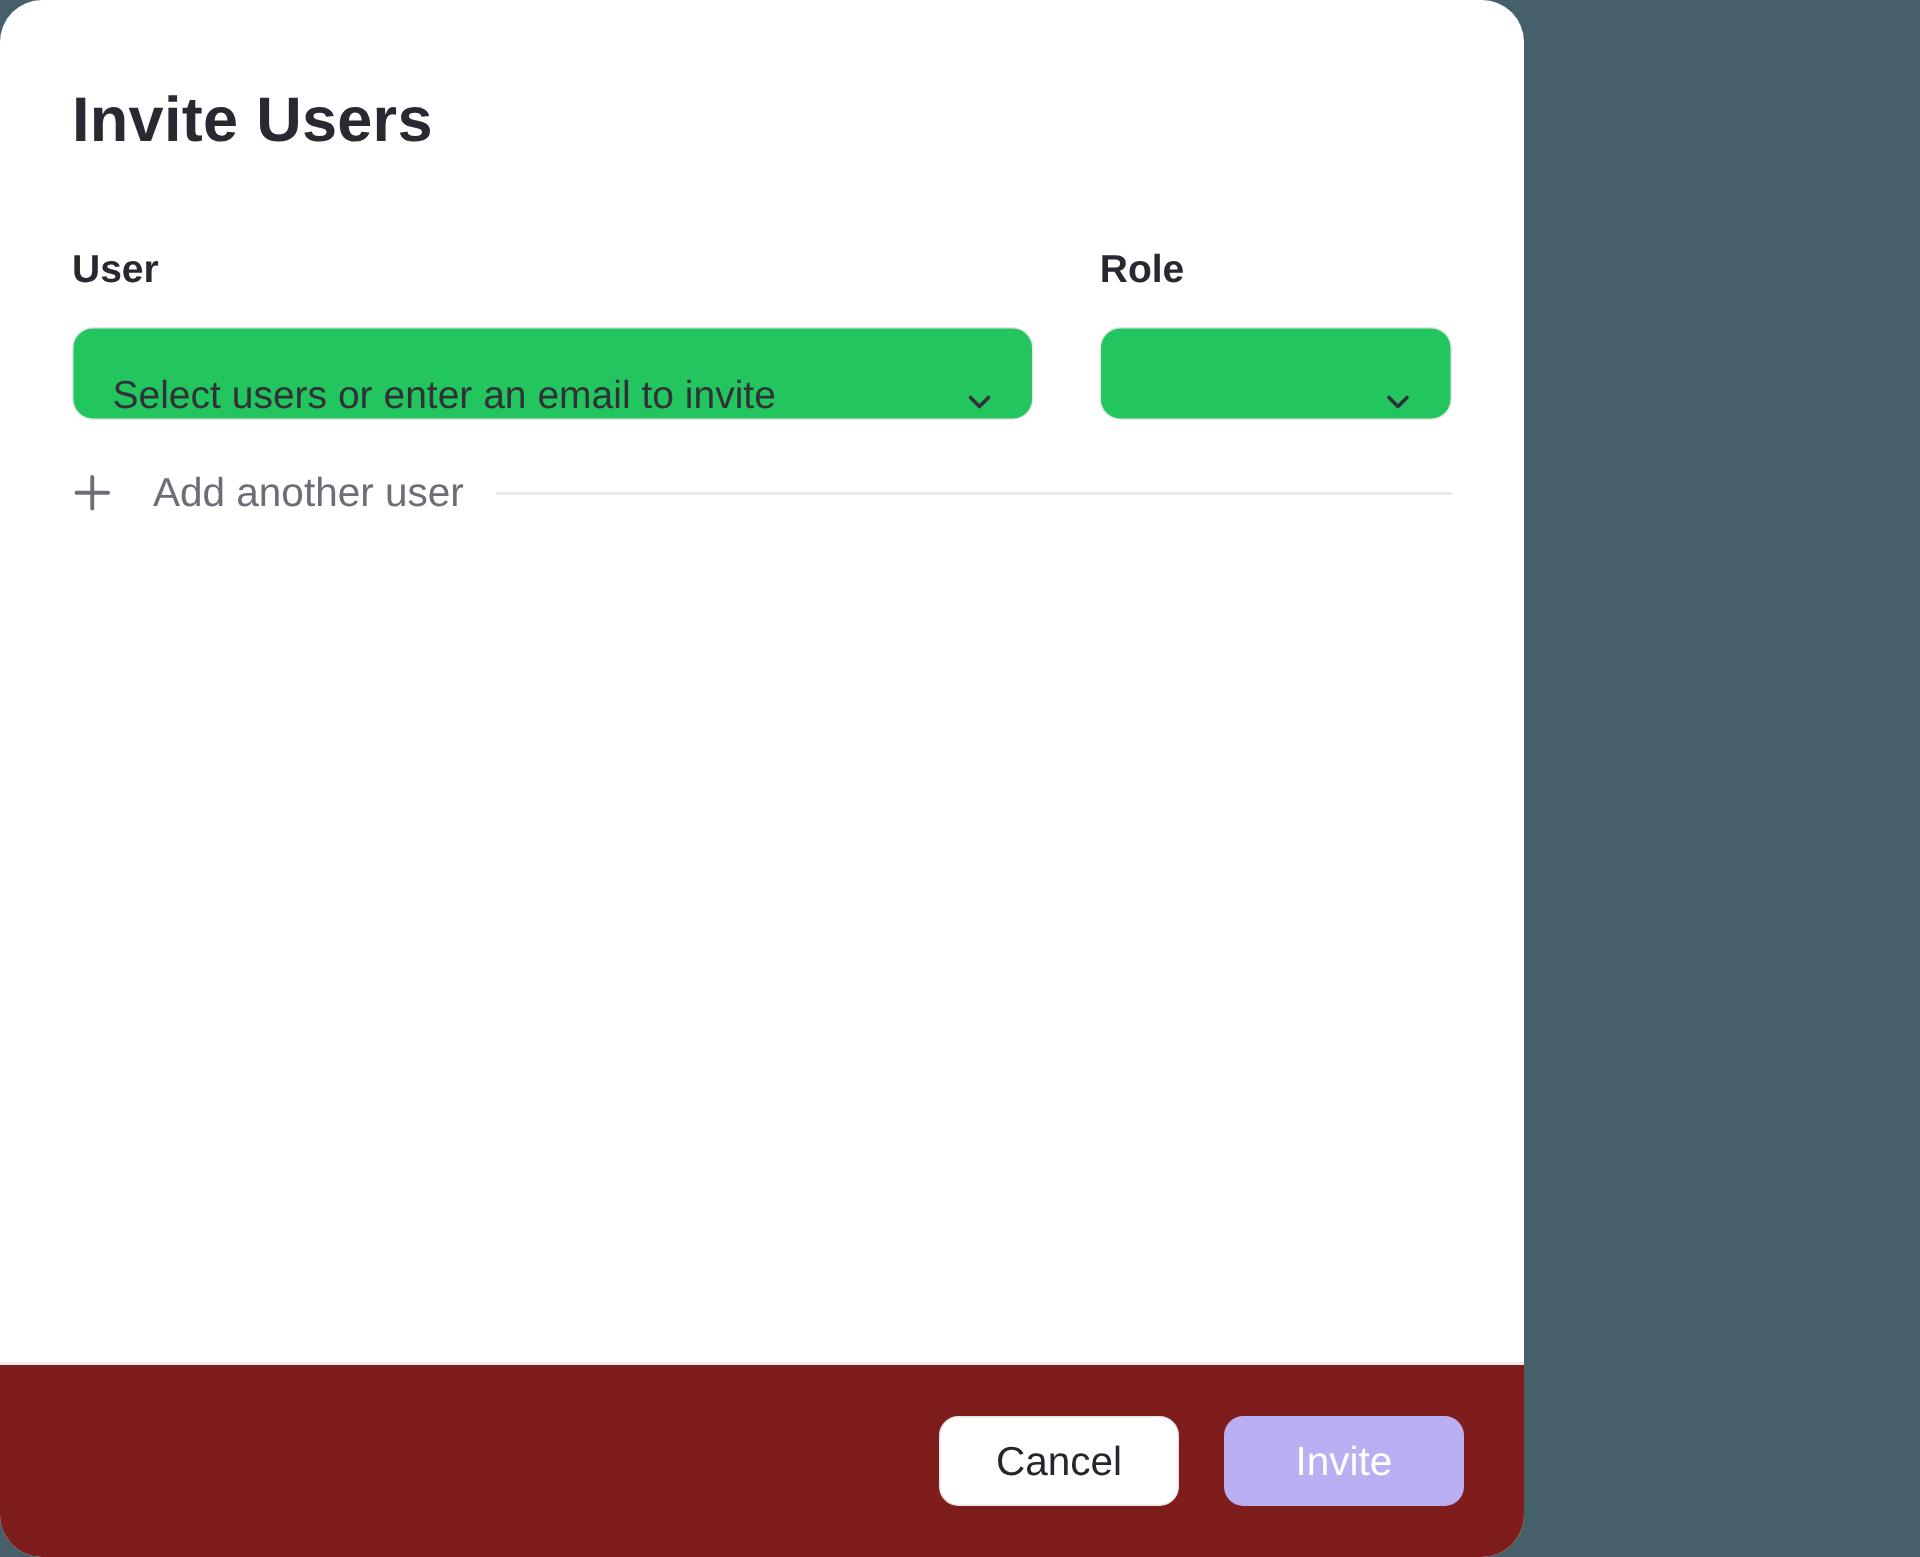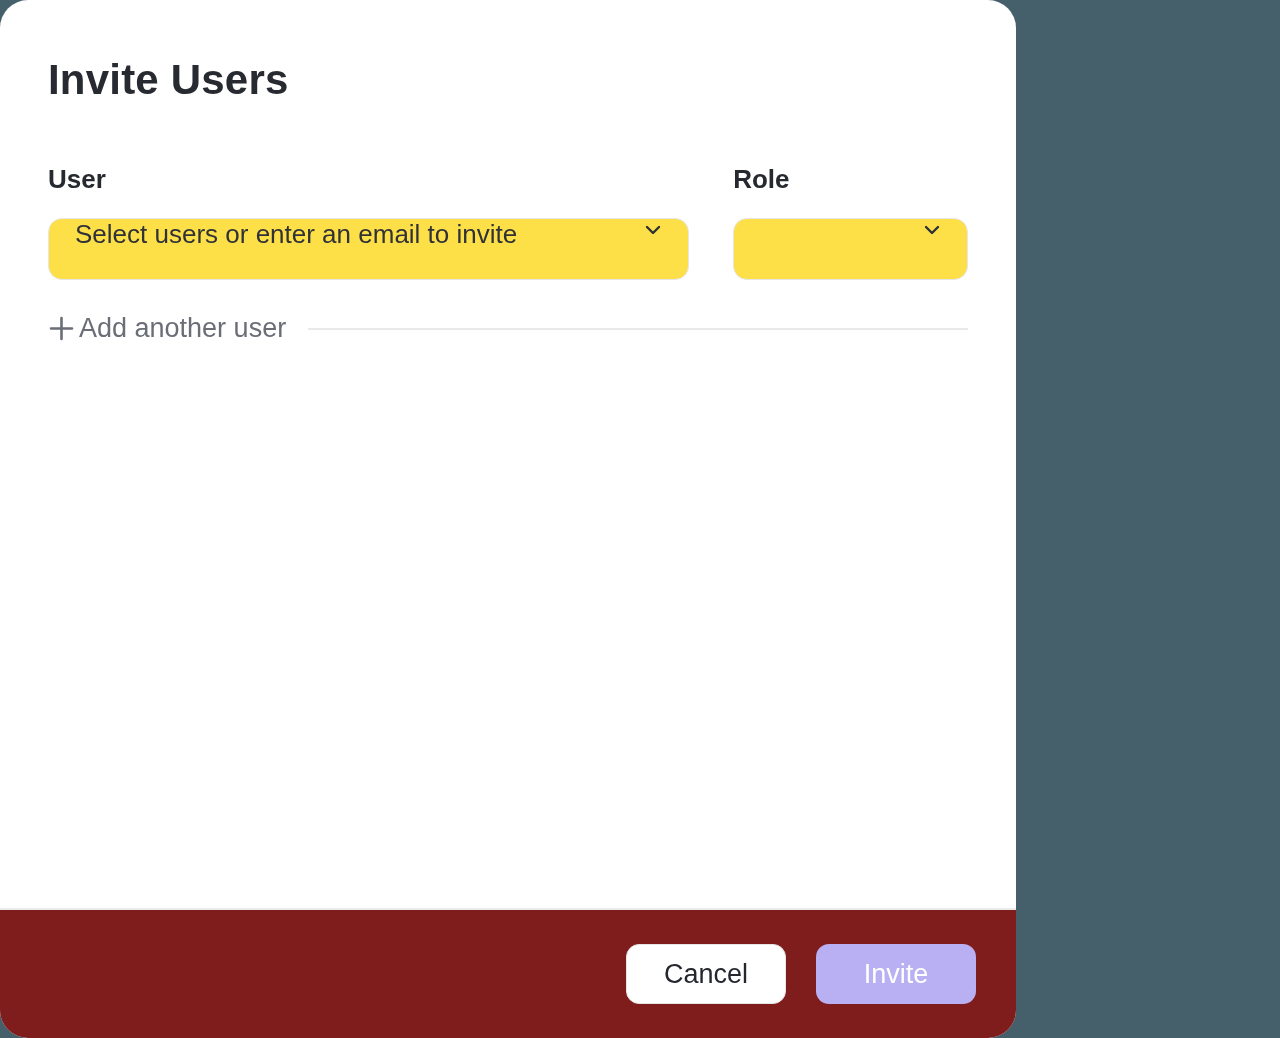--- a/index.html
+++ b/index.html
@@ -35,45 +35,45 @@
   .field-user { width: 759px; }
   .field-role { width: 278px; }
   .field-label {
     font-size: 26px;
     font-weight: 700;
     color: #26292f;
     margin-bottom: 23px;
   }
   .select-box {
     height: 62px;
-    background: #fde047;
+    background: #22c55e;
     border: 1px solid #e6e6e9;
     border-radius: 14px;
     display: flex;
-    align-items: flex-start;
+    align-items: flex-end;
     justify-content: space-between;
     padding: 0 24px 0 26px;
     cursor: pointer;
   }
   .select-text {
     font-size: 26px;
     color: #303238;
     white-space: nowrap;
     overflow: hidden;
   }
   .chevron { flex: 0 0 auto; display: block; }
   .add-user-row {
     display: flex;
     align-items: center;
     margin-top: 33px;
   }
   .add-user-btn {
     display: flex;
     align-items: center;
-    gap: 4px;
+    gap: 27px;
     background: none;
     border: none;
     cursor: pointer;
     padding: 0;
     text-align: right;
   }
   .add-user-label {
     font-size: 27px;
     color: #6b6e76;
     font-family: "Liberation Sans", "DejaVu Sans", sans-serif;

